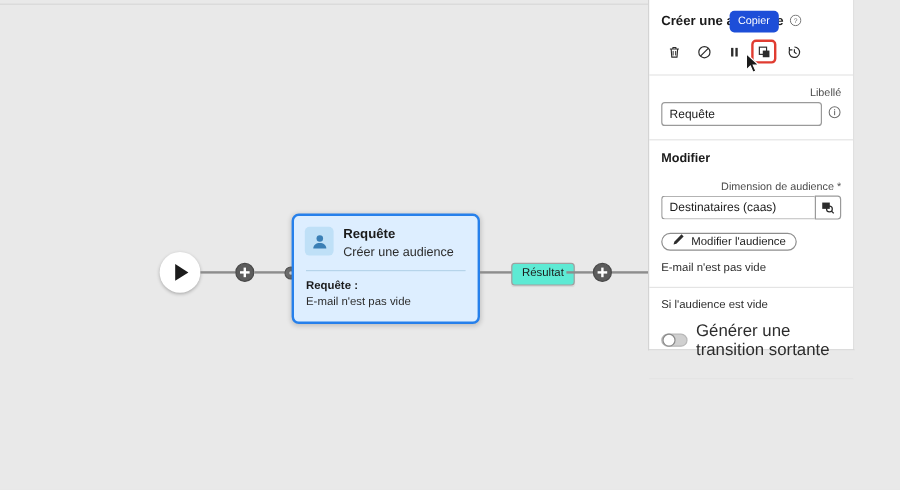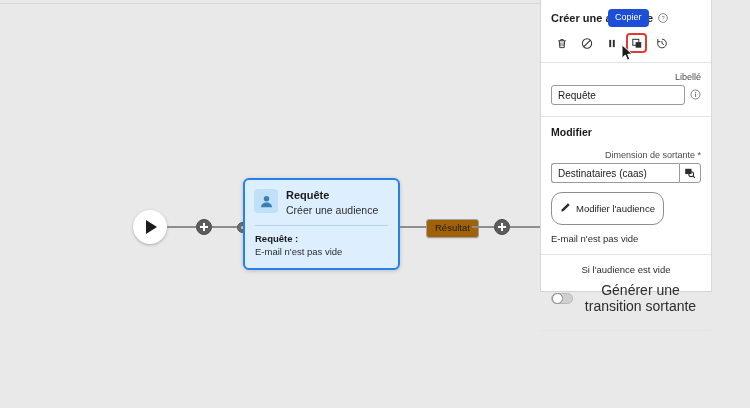--- a/index.html
+++ b/index.html
@@ -82,21 +82,21 @@
   }
   .node-in-handle::after {
     content: ""; position: absolute; left: 3px; top: 3px;
     width: 3px; height: 3px; border-radius: 50%; background: #d8d8d8;
   }
 
   
   .result-chip {
     position: absolute; left: 426px; top: 219px;
     padding: 2px 8px 3px 8px;
-    background: #a16207; border: 1px solid #a0a0a0; border-radius: 3px;
+    background: #5eead4; border: 1px solid #a0a0a0; border-radius: 3px;
     font-size: 9.5px; color: #1b1b1b; line-height: 12px;
     box-shadow: 0 1px 1px rgba(0,0,0,.08);
   }
 
   
   #panel {
     position: absolute; left: 540px; top: 0; width: 172px; height: 292px;
     background: #ffffff;
     border-left: 1px solid #d4d4d4;
     border-right: 1px solid #d9d9d9;
@@ -140,21 +140,21 @@
   .pick-btn {
     width: 22px; height: 20px; border: 1px solid #9a9a9a;
     border-top-right-radius: 3px; border-bottom-right-radius: 3px;
     background: #fff; display: flex; align-items: center; justify-content: center;
   }
   .section-title { font-size: 10.5px; font-weight: bold; color: #1b1b1b; }
   .hint-text { font-size: 9.5px; color: #2c2c2c; }
 
   .btn {
     display: inline-flex; align-items: center; gap: 5px;
-    height: 33px; padding: 0 8px;
+    height: 15px; padding: 0 8px;
     border: 1px solid #8e8e8e; border-radius: 11px;
     background: #ffffff; font-size: 9.5px; color: #1b1b1b;
   }
 
   .toggle-row { display: flex; align-items: center; gap: 7px; }
   .switch {
     width: 22px; height: 11px; border-radius: 6px;
     background: #d0d0d0; border: 1px solid #b8b8b8; position: relative; flex: none;
   }
   .switch .knob {
@@ -280,21 +280,21 @@
       </div>
     </div>
 
     <div class="sep"></div>
 
     <div class="panel-section" style="padding-top:9px; padding-bottom:10px;">
       <div class="section-title">Modifier</div>
 
       <div style="height:12px"></div>
 
-      <span class="field-label">Dimension de sortante *</span>
+      <span class="field-label">Dimension de audience *</span>
       <div class="field-row">
         <div class="input-with-btn">
           <div class="text-input">Destinataires (caas)</div>
           <div class="pick-btn">
             <svg width="12" height="12" viewBox="0 0 16 16" aria-hidden="true">
               <rect x="1.6" y="2.4" width="8.4" height="7" fill="#2c2c2c"></rect>
               <circle cx="9.6" cy="9.6" r="3.2" fill="none" stroke="#2c2c2c" stroke-width="1.4"></circle>
               <path d="M11.9 11.9 14.4 14.4" stroke="#2c2c2c" stroke-width="1.5"></path>
             </svg>
           </div>
@@ -312,21 +312,21 @@
         <span>Modifier l'audience</span>
       </button>
 
       <div style="height:8px"></div>
 
       <div class="hint-text">E-mail n'est pas vide</div>
     </div>
 
     <div class="sep"></div>
 
-    <div class="panel-section" style="padding-top:9px; padding-bottom:11px;text-align:center;">
+    <div class="panel-section" style="padding-top:9px; padding-bottom:11px;">
       <div class="hint-text">Si l'audience est vide</div>
       <div style="height:7px"></div>
       <div class="toggle-row">
         <div class="switch">
           <div class="knob"></div>
         </div>
         <span class="toggle-label">Générer une transition sortante</span>
       </div>
     </div>
 

